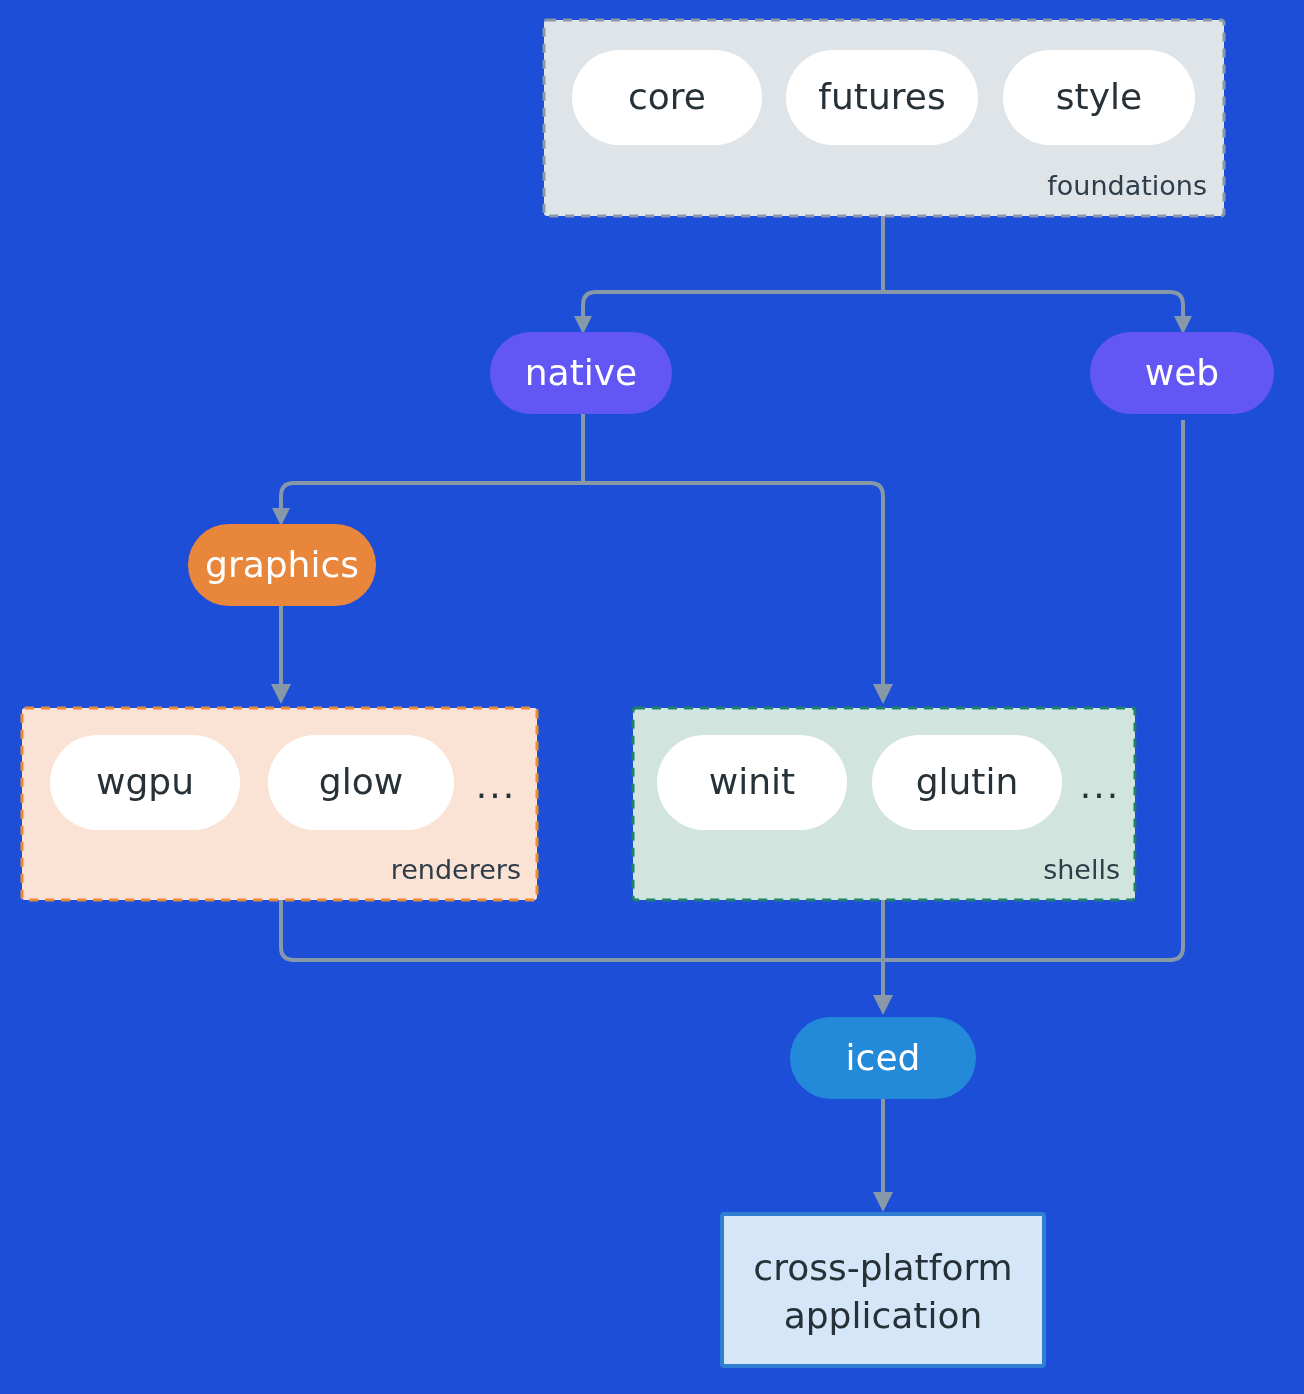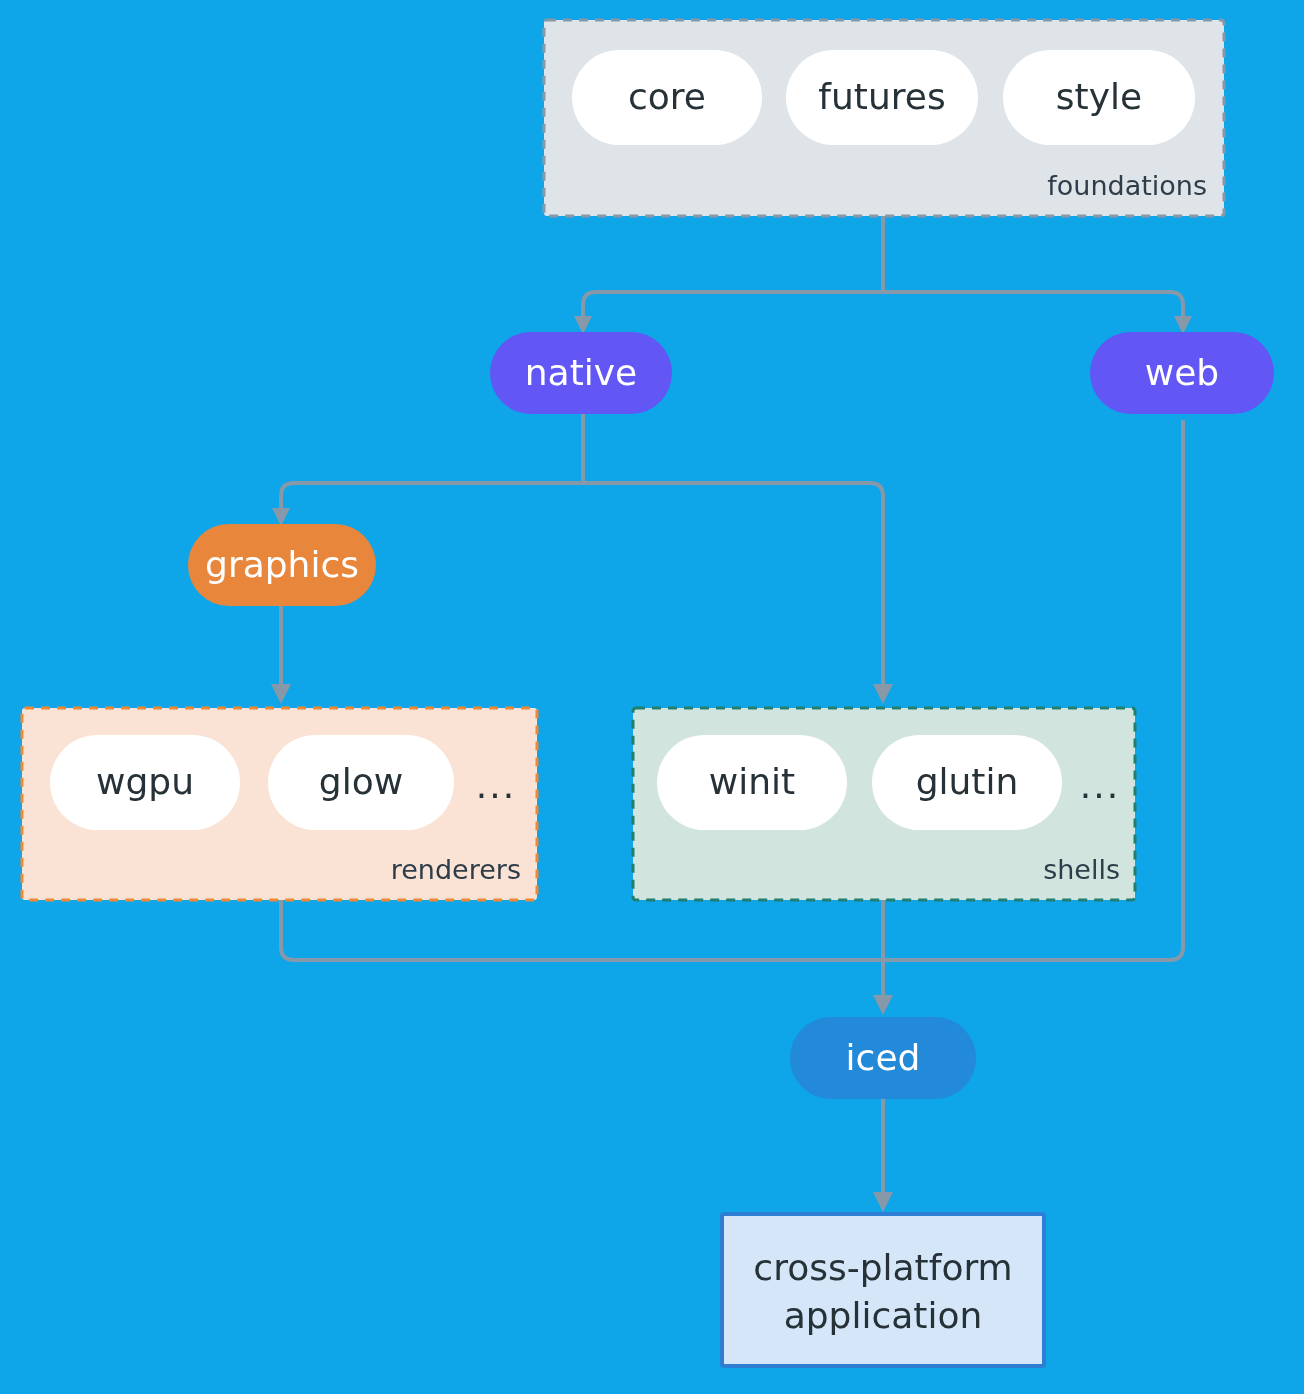--- a/index.html
+++ b/index.html
@@ -4,21 +4,21 @@
 <style>
   html, body {
     margin: 0;
     padding: 0;
     background: #000000;
   }
   #canvas {
     position: relative;
     width: 1304px;
     height: 1394px;
-    background: #0ea5e9;
+    background: #1d4ed8;
     overflow: hidden;
     font-family: "DejaVu Sans", sans-serif;
   }
   svg.layer {
     position: absolute;
     left: 0;
     top: 0;
     width: 1304px;
     height: 1394px;
   }

